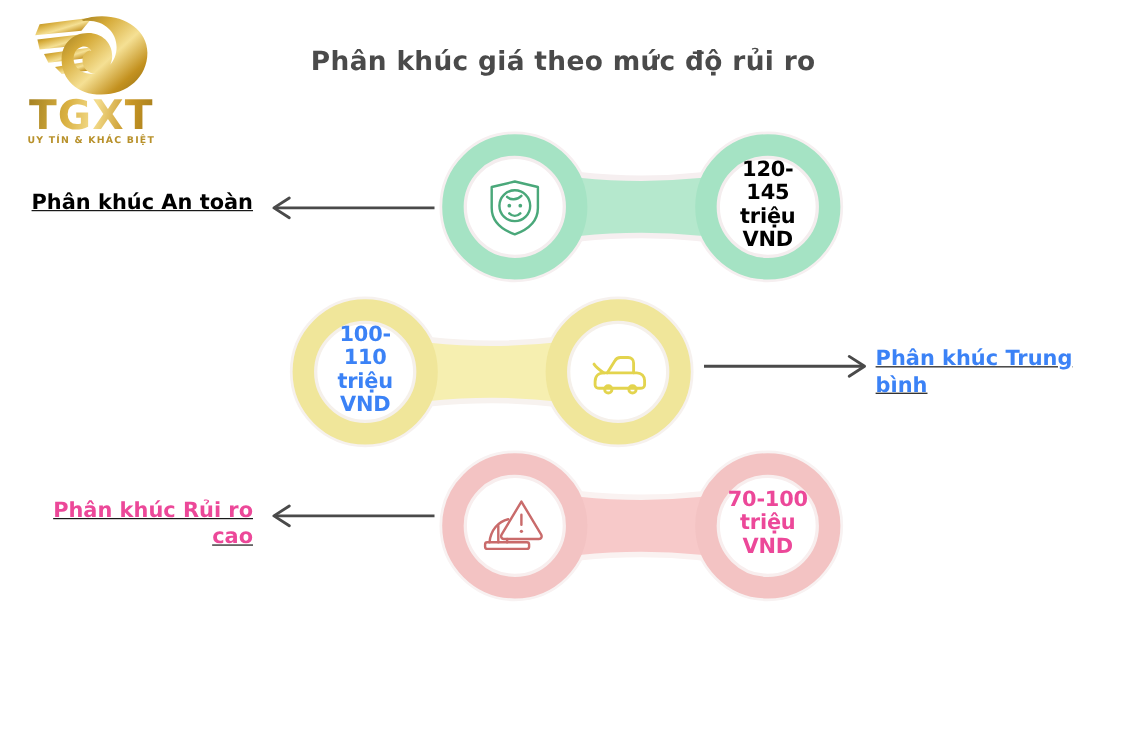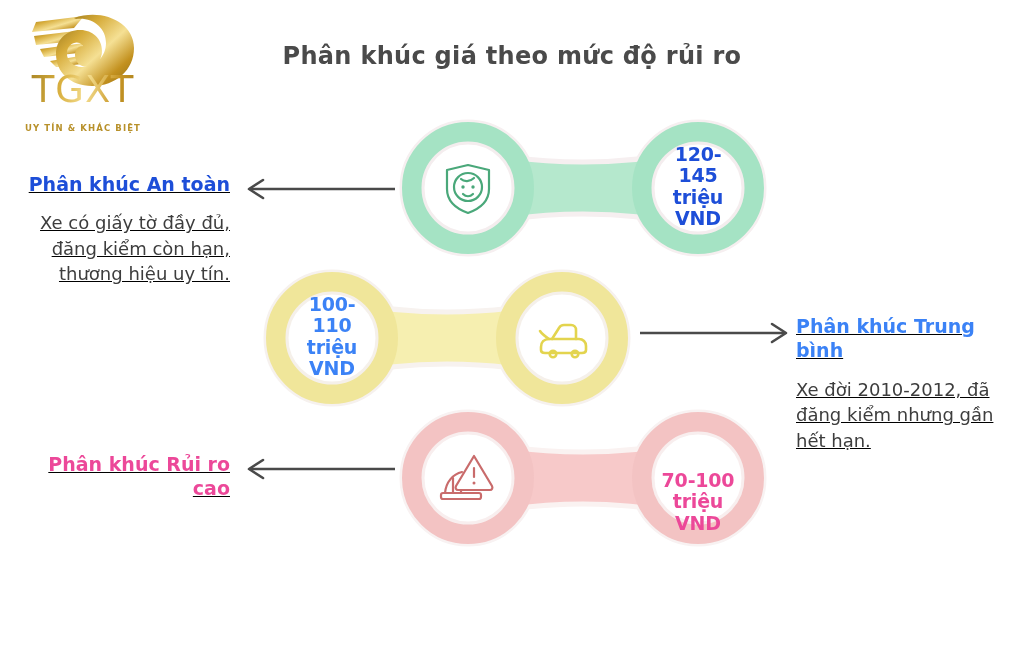--- a/index.html
+++ b/index.html
@@ -31,25 +31,25 @@
   .logo-mark {
     position: absolute;
     left: 22px;
     top: 0px;
     width: 110px;
     height: 78px;
   }
   .logo-word {
     position: absolute;
     left: 0;
-    top: 61px;
+    top: 76px;
     width: 150px;
     font-family: "DejaVu Sans", sans-serif;
     font-size: 37px;
-    font-weight: 400;
+    font-weight: 700;
     letter-spacing: 1px;
     color: #c79a21;
     background: linear-gradient(100deg,#8a6a14 0%,#d9b040 35%,#f4dd8e 52%,#c79524 72%,#8d6c16 100%);
     -webkit-background-clip: text;
     background-clip: text;
     -webkit-text-fill-color: transparent;
     line-height: 1;
   }
   .logo-tagline {
     position: absolute;
@@ -114,21 +114,21 @@
   }
   .side-body {
     font-size: 18px;
     color: #3d3d3d;
     line-height: 1.42;
   }
   #col-safe { left: 15px; top: 172px; text-align: right; }
   #col-risk { left: 15px; top: 452px; text-align: right; }
   #col-mid  { left: 796px; top: 314px; text-align: left; }
 
-  .c-green  { color: #1d4ed8; }
+  .c-green  { color: #000000; }
   .c-yellow { color: #3b82f6; }
   .c-red    { color: #ec4899; }
 
   
   .arrow { position: absolute; height: 26px; }
   .arrow svg { display: block; width: 100%; height: 100%; }
   #arrow-safe { left: 243px; top: 176px; width: 152px; }
   #arrow-risk { left: 243px; top: 456px; width: 152px; }
   #arrow-mid  { left: 640px; top: 320px; width: 152px; }
 </style>
@@ -263,21 +263,21 @@
           <path d="M38 10 L56 40 C57 42 56 44 54 44 L22 44 C20 44 19 42 20 40 Z"></path>
           <path d="M38 22 L38 31"></path>
           <circle cx="38" cy="37" r="1.5" fill="#c96b6b" stroke="none"></circle>
           <path d="M9 47 C10 36 17 28 26 26"></path>
           <path d="M17 47 L17 32"></path>
           <path d="M25 47 L25 44"></path>
           <rect x="5" y="47" width="40" height="6" rx="2"></rect>
         </g>
       </svg>
     </div>
-    <div class="node-text c-red" style="left:252px; top:36px; width:96px;margin-top:26px;">
+    <div class="node-text c-red" style="left:252px; top:36px; width:96px;">
       <div>70-100</div>
       <div>triệu</div>
       <div>VND</div>
     </div>
   </div>
 
   <div class="arrow" id="arrow-safe">
     <svg viewBox="0 0 152 26" xmlns="http://www.w3.org/2000/svg">
       <g stroke="#4a4a4a" stroke-width="2.6" fill="none" stroke-linecap="round" stroke-linejoin="round">
         <line x1="152" y1="13" x2="9" y2="13"></line>
@@ -299,25 +299,23 @@
     <svg viewBox="0 0 152 26" xmlns="http://www.w3.org/2000/svg">
       <g stroke="#4a4a4a" stroke-width="2.6" fill="none" stroke-linecap="round" stroke-linejoin="round">
         <line x1="152" y1="13" x2="9" y2="13"></line>
         <polyline points="20,4 6,13 20,22"></polyline>
       </g>
     </svg>
   </div>
 
   <div class="side-col" id="col-safe">
     <div class="side-head c-green">Phân khúc An toàn</div>
-    <div class="side-body">Xe có giấy tờ đầy đủ, đăng kiểm còn hạn, thương hiệu uy tín.</div>
   </div>
 
   <div class="side-col" id="col-mid">
     <div class="side-head c-yellow">Phân khúc Trung bình</div>
-    <div class="side-body">Xe đời 2010-2012, đã đăng kiểm nhưng gần hết hạn.</div>
   </div>
 
   <div class="side-col" id="col-risk">
     <div class="side-head c-red">Phân khúc Rủi ro cao</div>
   </div>
 
 </div>
 
 </body></html>

